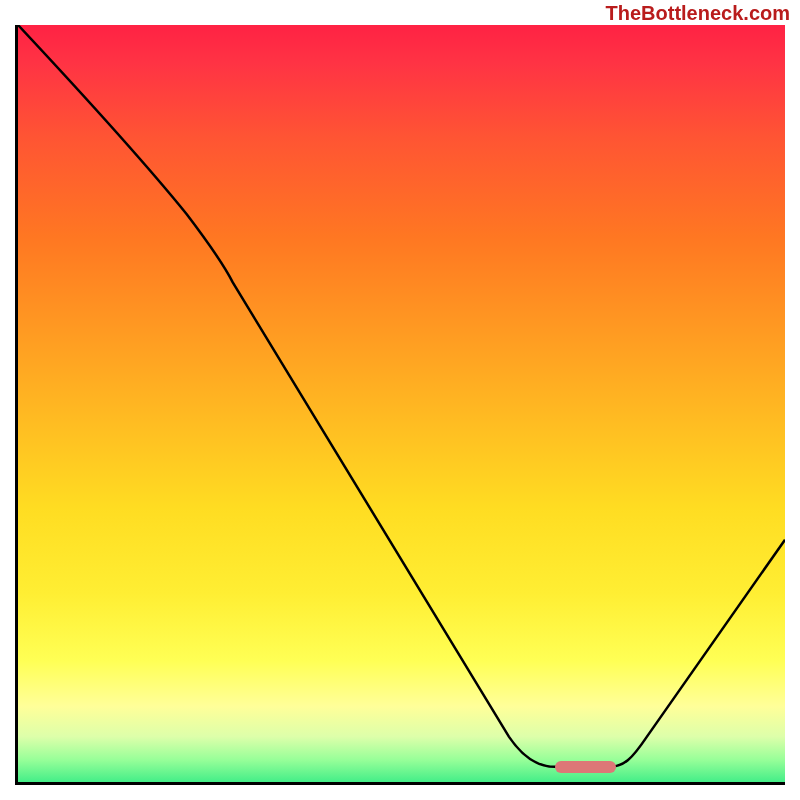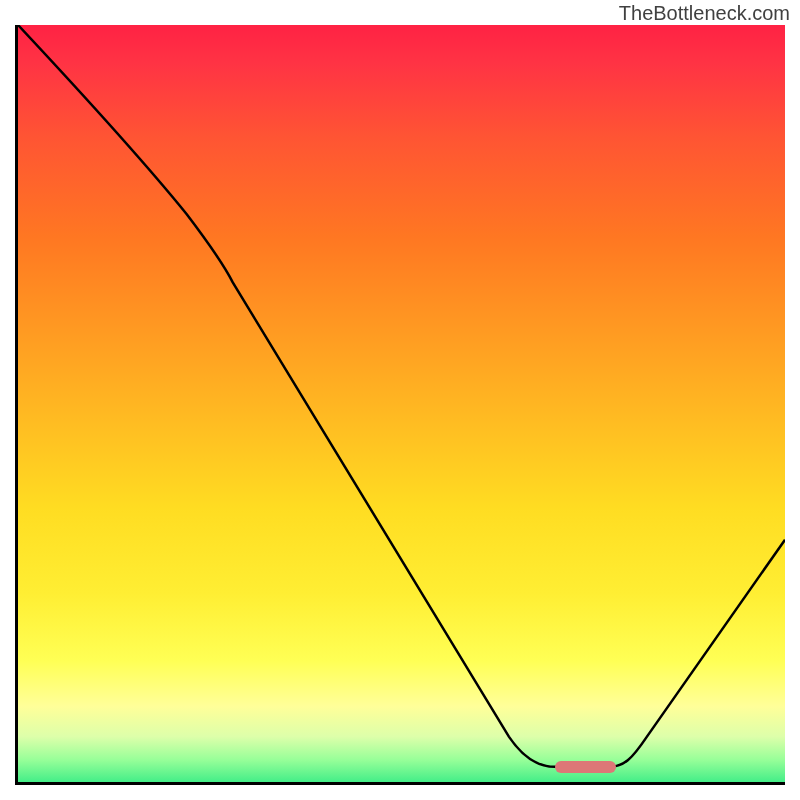--- a/index.html
+++ b/index.html
@@ -9,22 +9,22 @@
     height: 800px;
     background: #ffffff;
     font-family: Arial, sans-serif;
     position: relative;
   }
   .watermark {
     position: absolute;
     top: 2px;
     right: 10px;
     font-size: 20px;
-    color: #404040;
-    font-weight: normal;
+    color: #b91c1c;
+    font-weight: bold;
     z-index: 10;
   }
   .plot-area {
     position: absolute;
     left: 15px;
     top: 25px;
     width: 770px;
     height: 760px;
     border-left: 3px solid #000000;
     border-bottom: 3px solid #000000;

